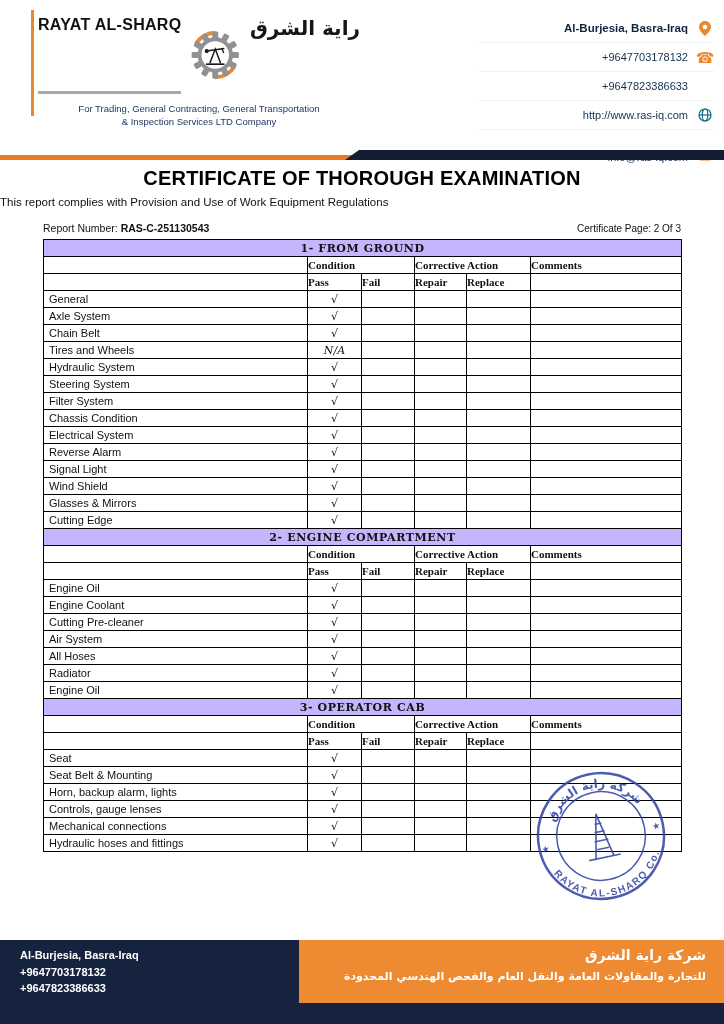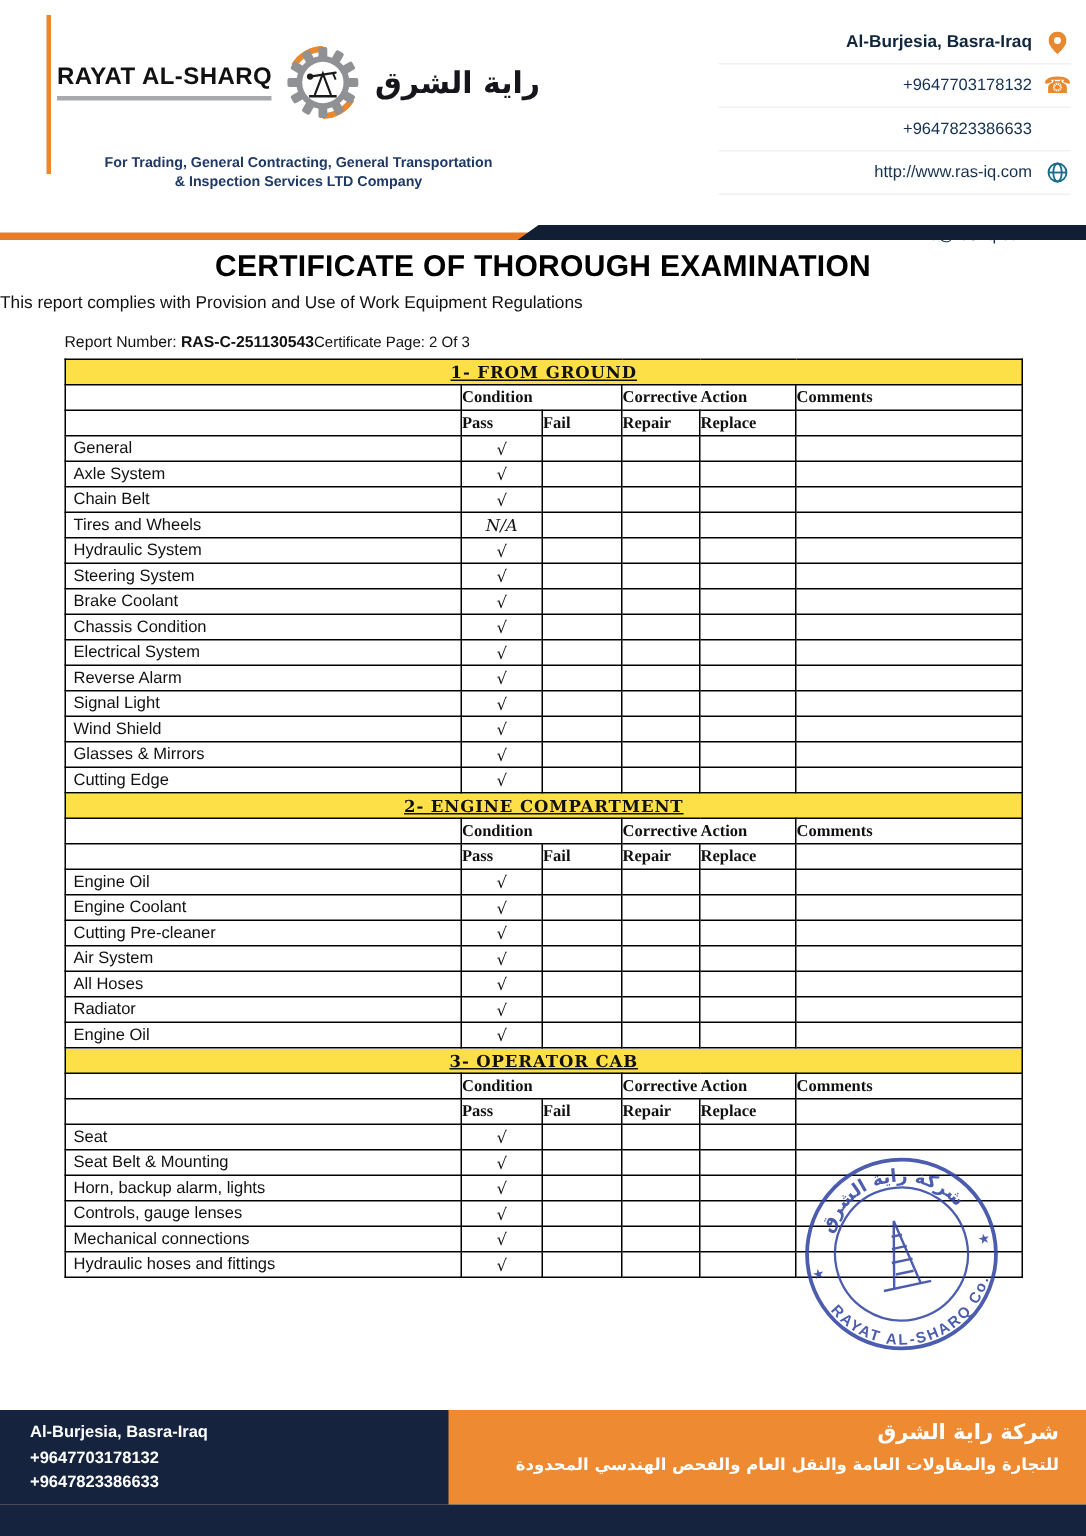--- a/index.html
+++ b/index.html
@@ -3,46 +3,46 @@
 <meta charset="utf-8">
 <style>
   *{box-sizing:border-box;margin:0;padding:0;}
   html,body{margin:0;background:#fff;}
   body{width:724px;height:1024px;font-family:"Liberation Sans",sans-serif;}
   .page{position:relative;width:724px;height:1024px;background:#fff;overflow:hidden;}
 
   
   .left-accent{position:absolute;left:31px;top:10px;width:3px;height:106px;background:#E8882F;}
   .logo-block{position:absolute;left:38px;top:16px;width:322px;text-align:center;}
-  .logo-row{display:flex;align-items:center;justify-content:center;gap:8px;}
+  .logo-row{display:flex;justify-content:center;gap:8px;}
   .logo-en{font-weight:bold;font-size:16px;letter-spacing:.3px;color:#111;border-bottom:3px solid #A7A9AC;padding-bottom:3px;white-space:nowrap;}
   .logo-ar{font-family:"DejaVu Sans",sans-serif;font-weight:bold;font-size:20px;color:#15151B;white-space:nowrap;}
-  .tagline{margin-top:8px;color:#1F3864;font-weight:bold;font-size:9.5px;line-height:1.4;}
+  .tagline{margin-top:8px;color:#1F3864;font-weight:normal;font-size:9.5px;line-height:1.4;}
   .contacts{position:absolute;right:10px;top:14px;width:235px;}
   .contact-row{display:flex;align-items:center;justify-content:flex-end;gap:8px;height:29px;border-bottom:1px solid #F1F1F1;}
   .contact-row:last-child{border-bottom:none;margin-top:12px;}
   .contact-text{font-size:11px;color:#15304F;font-weight:500;}
   .contact-row.bold .contact-text{font-weight:bold;color:#10263F;font-size:11.5px;}
   .contact-icon{width:18px;display:flex;justify-content:center;align-items:center;font-size:15px;color:#E8882F;line-height:1;}
 
   
   .divider-orange{position:absolute;left:0;top:155px;width:365px;height:5px;background:#E87B25;}
   .divider-navy{position:absolute;left:345px;right:0;top:150px;height:10px;background:#111E33;clip-path:polygon(14px 0,100% 0,100% 100%,0 100%);}
 
   
   .title{position:absolute;top:167px;left:0;width:100%;text-align:center;font-size:20px;font-weight:bold;color:#000;letter-spacing:.2px;}
   .subtitle{position:absolute;top:196px;left:0;width:100%;text-align:left;font-size:11.5px;color:#111;}
-  .report-row{position:absolute;top:222px;left:43px;width:638px;display:flex;justify-content:flex-start;align-items:flex-end;font-size:10.5px;color:#111;}
+  .report-row{position:absolute;top:222px;left:43px;width:638px;display:flex;justify-content:space-between;align-items:flex-end;font-size:10.5px;color:#111;}
   .report-number{font-weight:bold;}
   .cert-page{font-size:10px;}
 
   
   table.insp{position:absolute;top:239px;left:43px;width:638px;border-collapse:collapse;table-layout:fixed;}
   table.insp td{border:1px solid #000;font-size:11px;color:#111;height:17px;overflow:hidden;white-space:nowrap;}
-  td.section-header{background:#fde047;font-family:"DejaVu Serif",serif;font-weight:bold;font-size:12.5px;letter-spacing:.6px;text-align:center;height:19px;text-decoration:underline;}
+  td.section-header{background:#c4b5fd;font-family:"DejaVu Serif",serif;font-weight:bold;font-size:12.5px;letter-spacing:.6px;text-align:center;height:19px;}
   td.hdr{font-family:"Liberation Serif",serif;font-weight:bold;font-size:12px;height:16px;}
   td.item{padding-left:5px;text-align:left;}
   td.val{text-align:center;font-size:12.5px;font-family:"DejaVu Sans",sans-serif;}
   td.val.na{font-family:"DejaVu Serif",serif;font-style:italic;font-size:11px;}
 
   
   .stamp{position:absolute;left:533px;top:768px;width:136px;height:136px;opacity:.88;z-index:5;}
 
   
   .footer-band{position:absolute;left:0;top:940px;width:724px;height:63px;background:#EE8A31;}
@@ -215,21 +215,21 @@
         </tr>
         <tr>
           <td colspan="1" class="item">Steering System</td>
           <td colspan="1" class="val">√</td>
           <td colspan="1" class="val"></td>
           <td colspan="1" class="val"></td>
           <td colspan="1" class="val"></td>
           <td colspan="1" class="val"></td>
         </tr>
         <tr>
-          <td colspan="1" class="item">Brake Coolant</td>
+          <td colspan="1" class="item">Filter System</td>
           <td colspan="1" class="val">√</td>
           <td colspan="1" class="val"></td>
           <td colspan="1" class="val"></td>
           <td colspan="1" class="val"></td>
           <td colspan="1" class="val"></td>
         </tr>
         <tr>
           <td colspan="1" class="item">Chassis Condition</td>
           <td colspan="1" class="val">√</td>
           <td colspan="1" class="val"></td>

